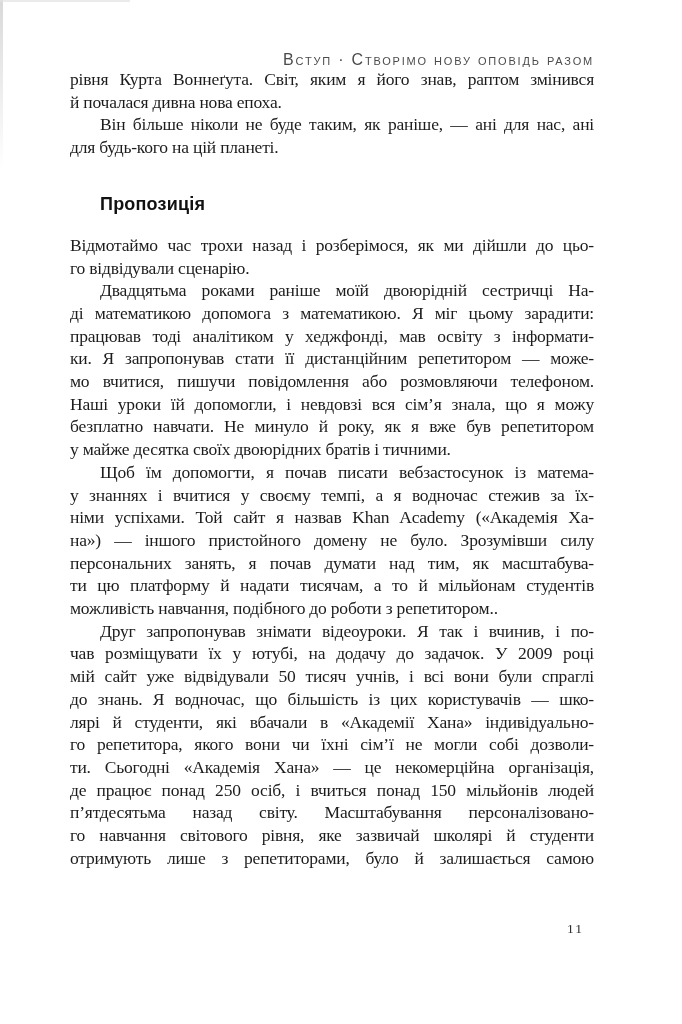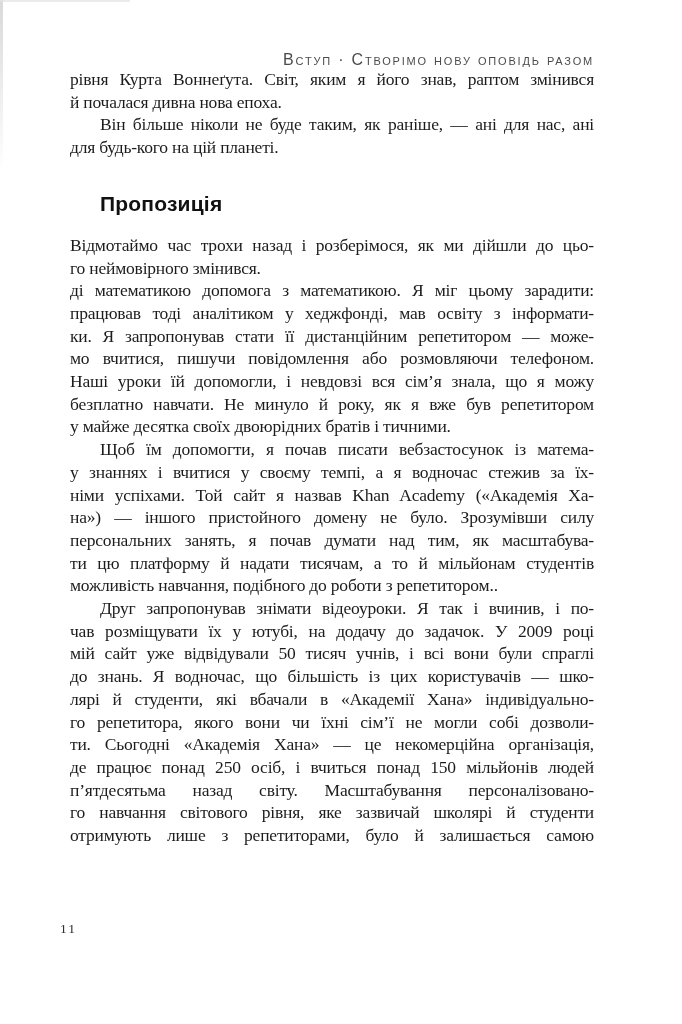--- a/index.html
+++ b/index.html
@@ -37,30 +37,30 @@
   }
   .line {
     text-align:justify;
     text-align-last:justify;
   }
   .line.end { text-align-last:left; }
   .line.indent { text-indent:30px; }
   .section-heading {
     font-family:"Liberation Sans", sans-serif;
     font-weight:bold;
-    font-size:21px;
+    font-size:18px;
     line-height:26px;
     letter-spacing:0.2px;
     color:#111111;
     margin:32px 0 17px 0;
     padding-left:30px;
   }
   .page-number {
     position:absolute; top:921px; left:60px; width:524px;
-    text-align:left;
+    text-align:right;
     font-size:13.5px;
     letter-spacing:2px;
     color:#2e2e2e;
   }
 </style>
 </head>
 <body>
 
 <div class="page">
   <div class="scan-edge"></div>
@@ -68,21 +68,22 @@
 
   <div class="running-header">Вступ · Створімо нову оповідь разом</div>
 
   <div class="body-text">
       <div class="line">рівня Курта Воннеґута. Світ, яким я його знав, раптом змінився</div>
       <div class="line end">й почалася дивна нова епоха.</div>
       <div class="line indent">Він більше ніколи не буде таким, як раніше, — ані для нас, ані</div>
       <div class="line end">для будь-кого на цій планеті.</div>
       <div class="section-heading">Пропозиція</div>
       <div class="line">Відмотаймо час трохи назад і розберімося, як ми дійшли до цьо-</div>
-      <div class="line end">го неймовірного змінився.</div>
+      <div class="line end">го відвідували сценарію.</div>
+      <div class="line indent">Двадцятьма роками раніше моїй двоюрідній сестричці На-</div>
       <div class="line">ді математикою допомога з математикою. Я міг цьому зарадити:</div>
       <div class="line">працював тоді аналітиком у хеджфонді, мав освіту з інформати-</div>
       <div class="line">ки. Я запропонував стати її дистанційним репетитором — може-</div>
       <div class="line">мо вчитися, пишучи повідомлення або розмовляючи телефоном.</div>
       <div class="line">Наші уроки їй допомогли, і невдовзі вся сім’я знала, що я можу</div>
       <div class="line">безплатно навчати. Не минуло й року, як я вже був репетитором</div>
       <div class="line end">у майже десятка своїх двоюрідних братів і тичними.</div>
       <div class="line indent">Щоб їм допомогти, я почав писати вебзастосунок із матема-</div>
       <div class="line">у знаннях і вчитися у своєму темпі, а я водночас стежив за їх-</div>
       <div class="line">німи успіхами. Той сайт я назвав Khan Academy («Академія Ха-</div>

